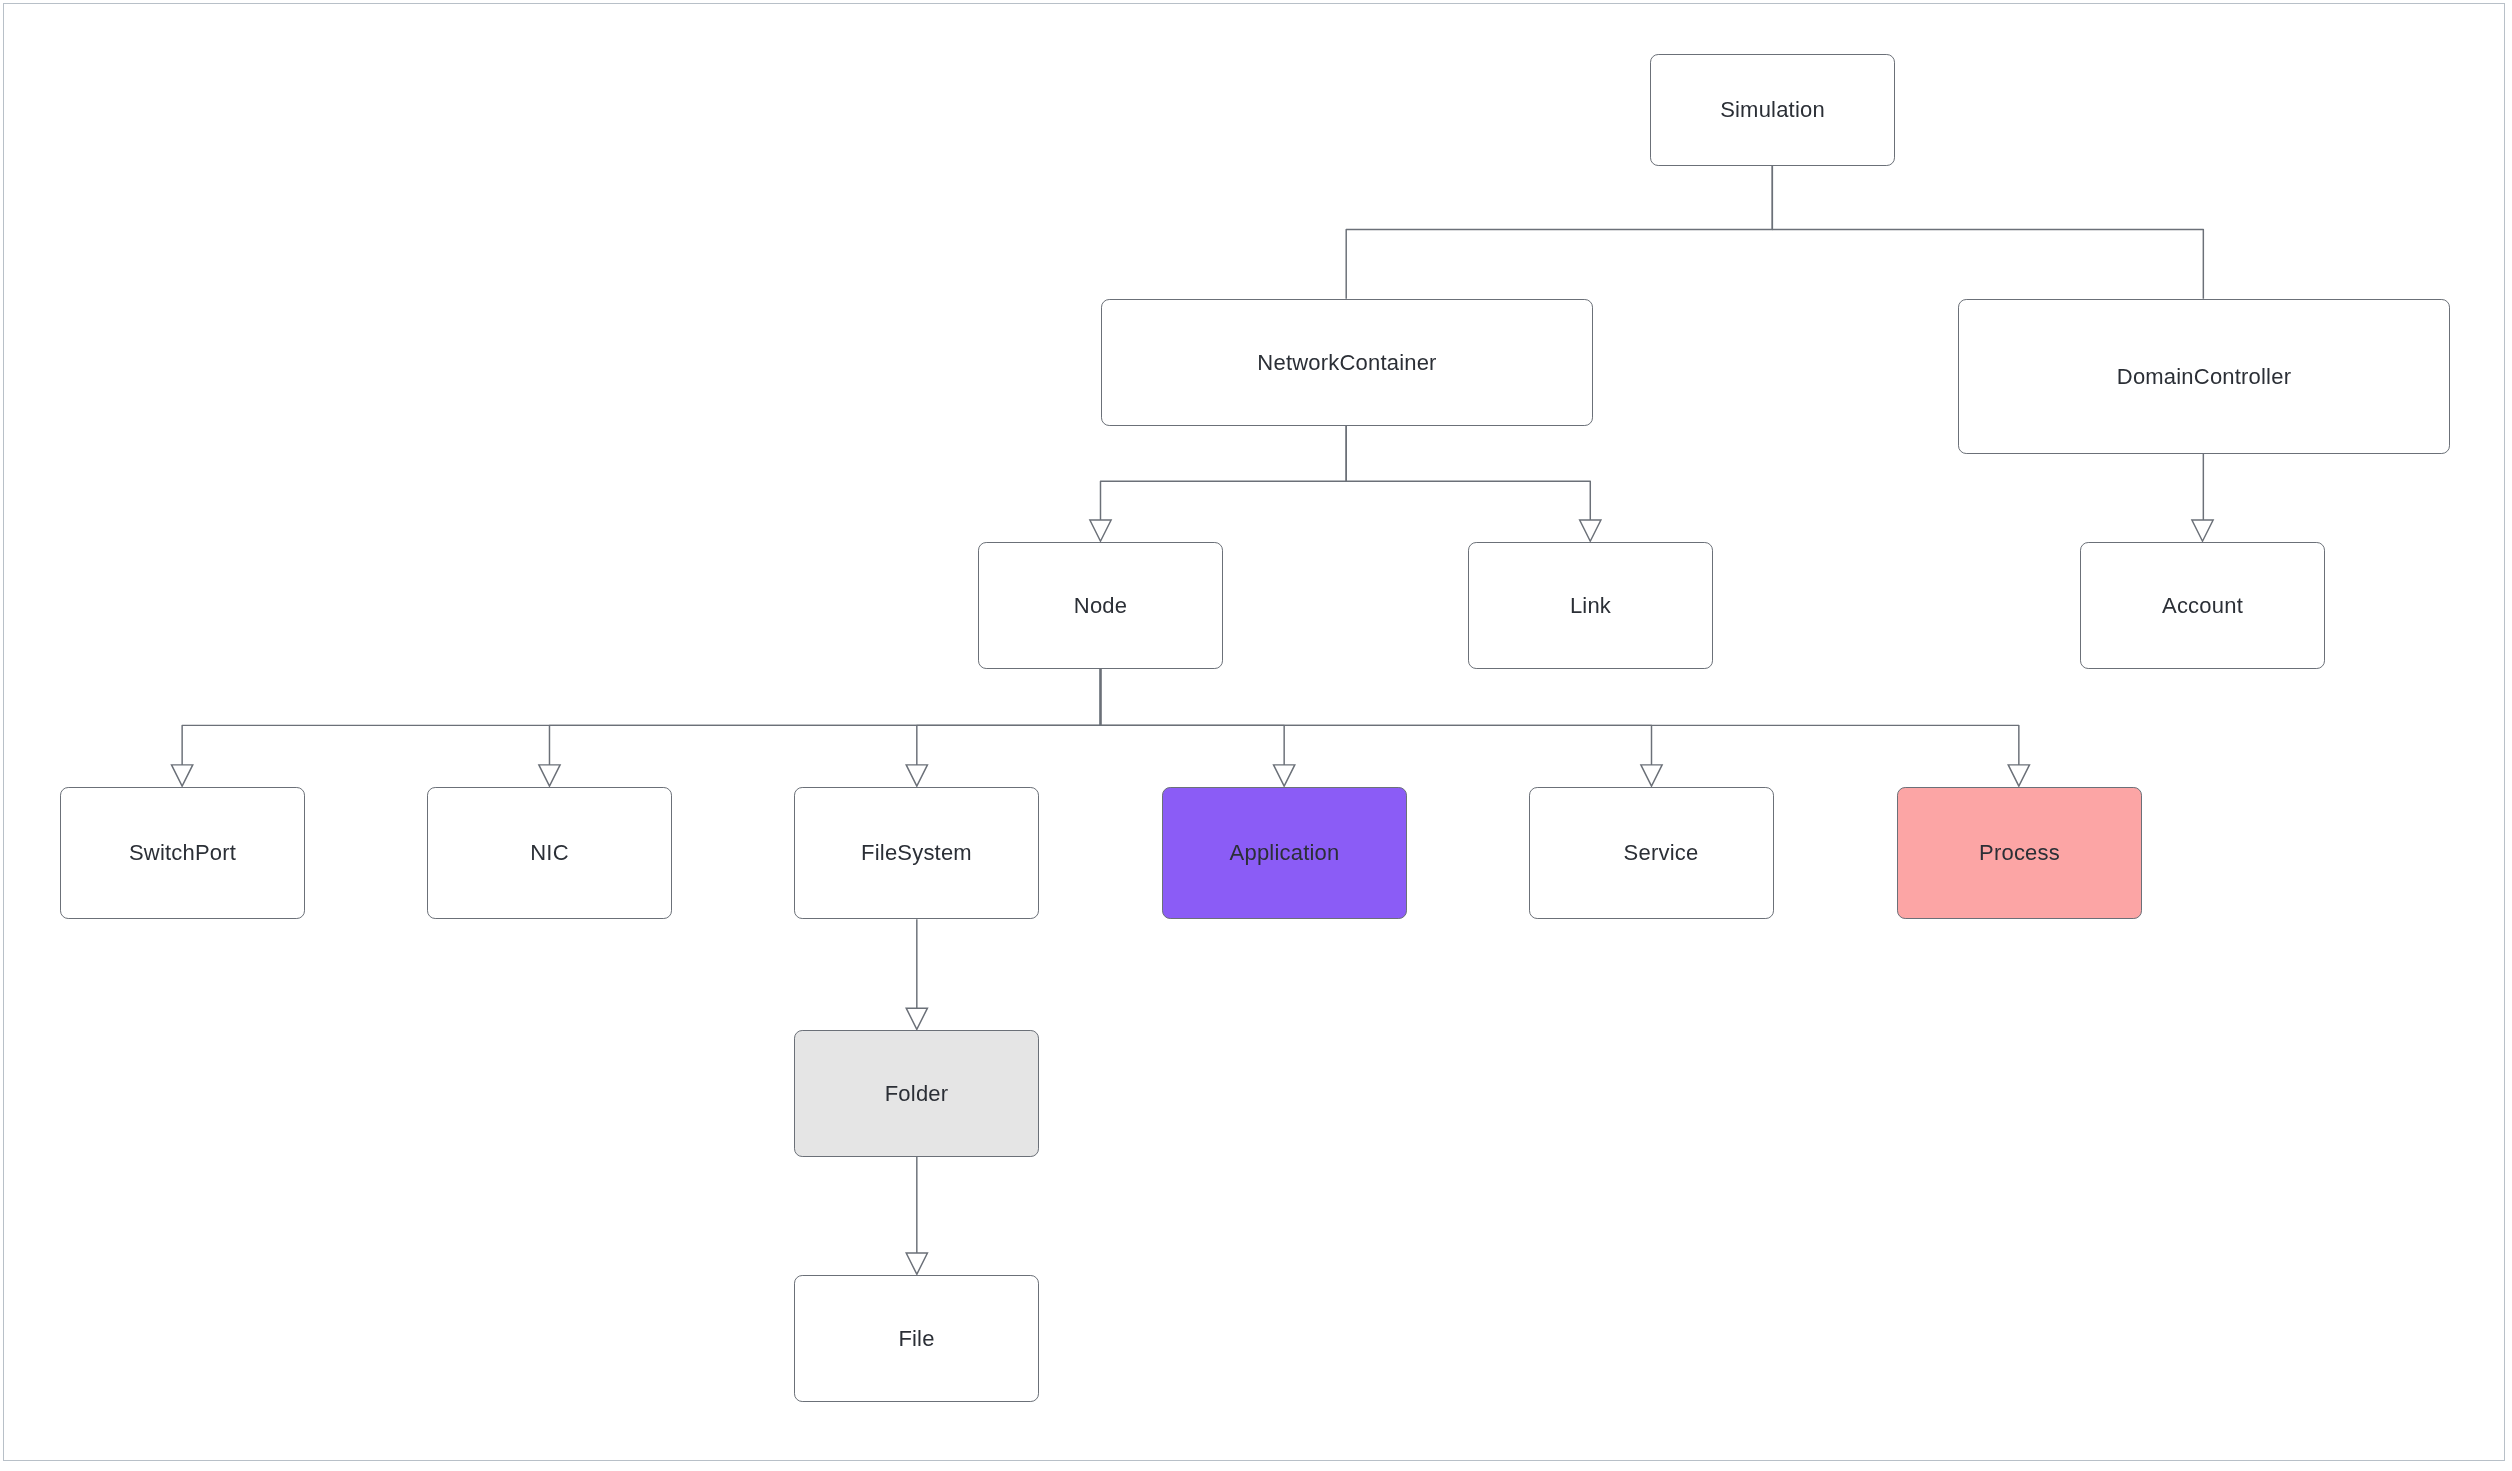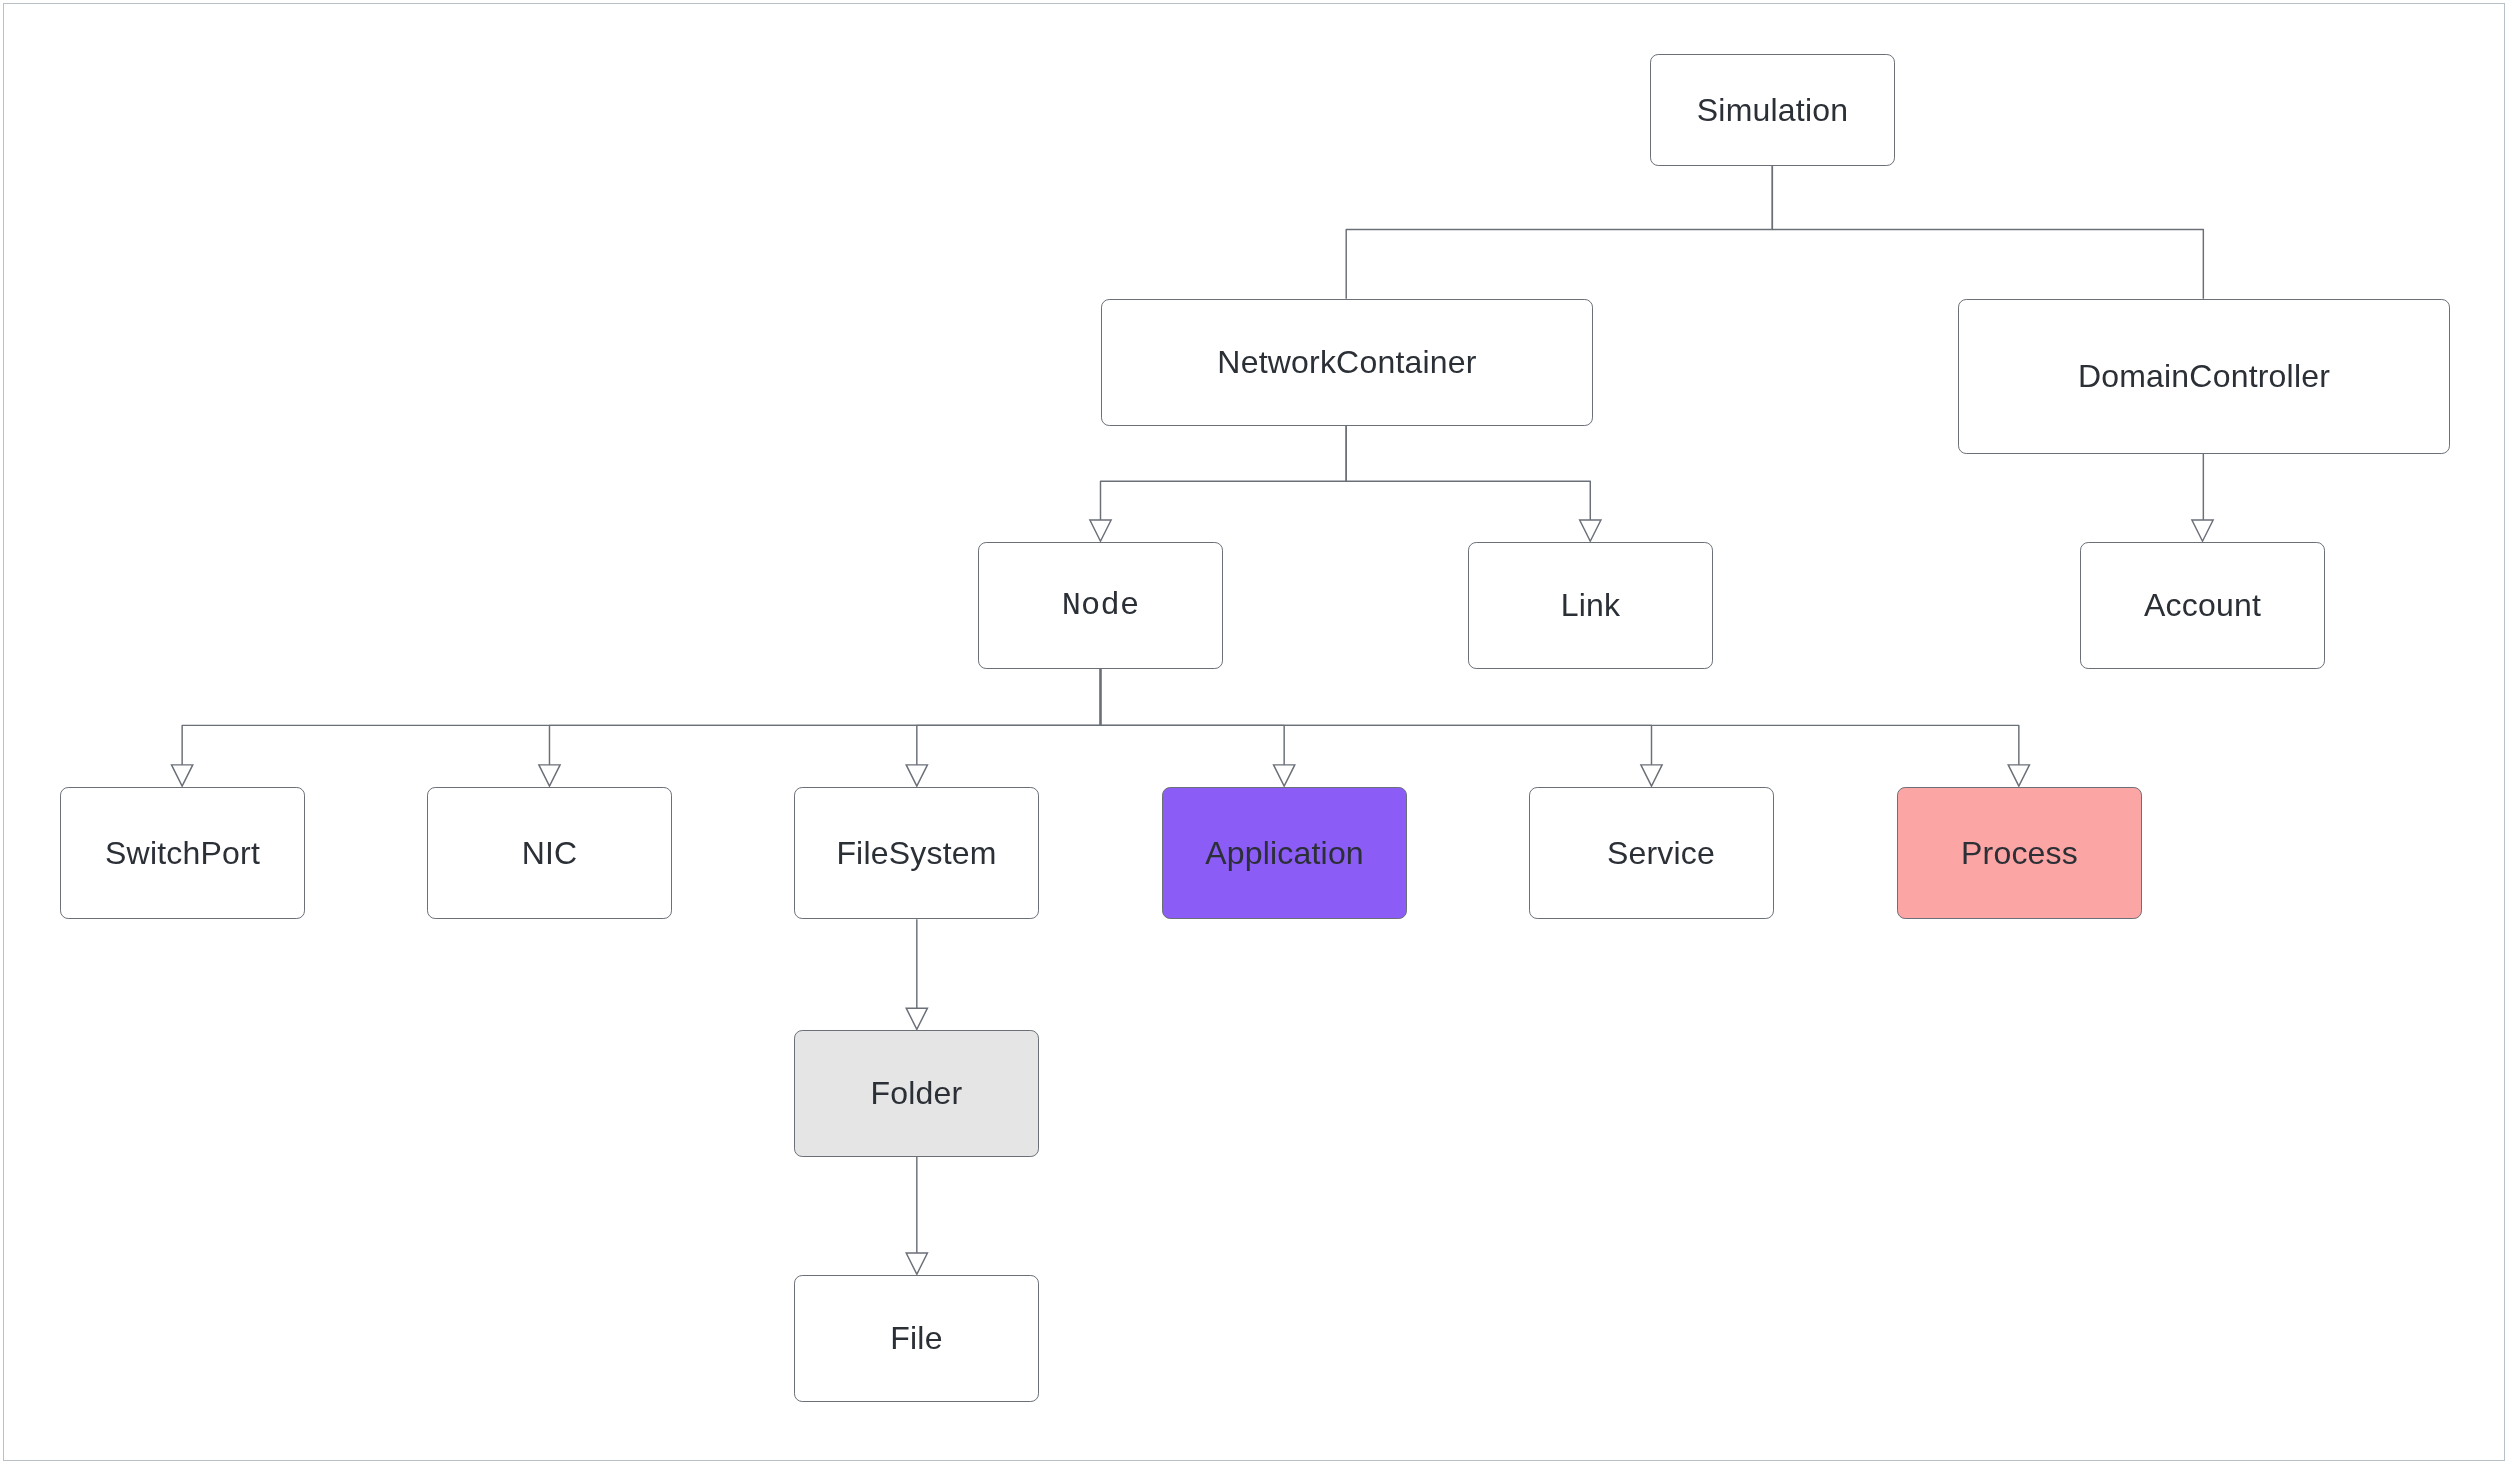--- a/index.html
+++ b/index.html
@@ -36,21 +36,21 @@
   .node {
     position: absolute;
     box-sizing: border-box;
     border: 1.3px solid #6b7078;
     border-radius: 8.2px;
     background: #ffffff;
     display: flex;
     align-items: center;
     justify-content: center;
     color: #2b2f36;
-    font-size: 32px;
+    font-size: 22px;
     letter-spacing: 0.2px;
     white-space: nowrap;
   }
   .node span { pointer-events: none; }
 </style>
 </head>
 <body>
 
 <div id="canvas">
   <div id="frame"></div>
@@ -83,21 +83,21 @@
   <div id="nodes-layer">
       <div class="node" style="left: 1650px; top: 54px; width: 245px; height: 112px; border-color: rgb(107, 112, 120); background: rgb(255, 255, 255); color: rgb(43, 47, 54);">
         <span>Simulation</span>
       </div>
       <div class="node" style="left: 1101px; top: 299px; width: 492px; height: 127px; border-color: rgb(107, 112, 120); background: rgb(255, 255, 255); color: rgb(43, 47, 54);">
         <span>NetworkContainer</span>
       </div>
       <div class="node" style="left: 1958px; top: 299px; width: 492px; height: 155px; border-color: rgb(107, 112, 120); background: rgb(255, 255, 255); color: rgb(43, 47, 54);">
         <span>DomainController</span>
       </div>
-      <div class="node" style="left: 978px; top: 542px; width: 245px; height: 127px; border-color: rgb(107, 112, 120); background: rgb(255, 255, 255); color: rgb(43, 47, 54); font-family: Liberation Mono, monospace;">
+      <div class="node" style="left: 978px; top: 542px; width: 245px; height: 127px; border-color: rgb(107, 112, 120); background: rgb(255, 255, 255); color: rgb(43, 47, 54);">
         <span>Node</span>
       </div>
       <div class="node" style="left: 1468px; top: 542px; width: 245px; height: 127px; border-color: rgb(107, 112, 120); background: rgb(255, 255, 255); color: rgb(43, 47, 54);">
         <span>Link</span>
       </div>
       <div class="node" style="left: 2080px; top: 542px; width: 245px; height: 127px; border-color: rgb(107, 112, 120); background: rgb(255, 255, 255); color: rgb(43, 47, 54); justify-content: center;">
         <span>Account</span>
       </div>
       <div class="node" style="left: 60px; top: 787px; width: 245px; height: 132px; border-color: rgb(107, 112, 120); background: rgb(255, 255, 255); color: rgb(43, 47, 54);">
         <span>SwitchPort</span>

